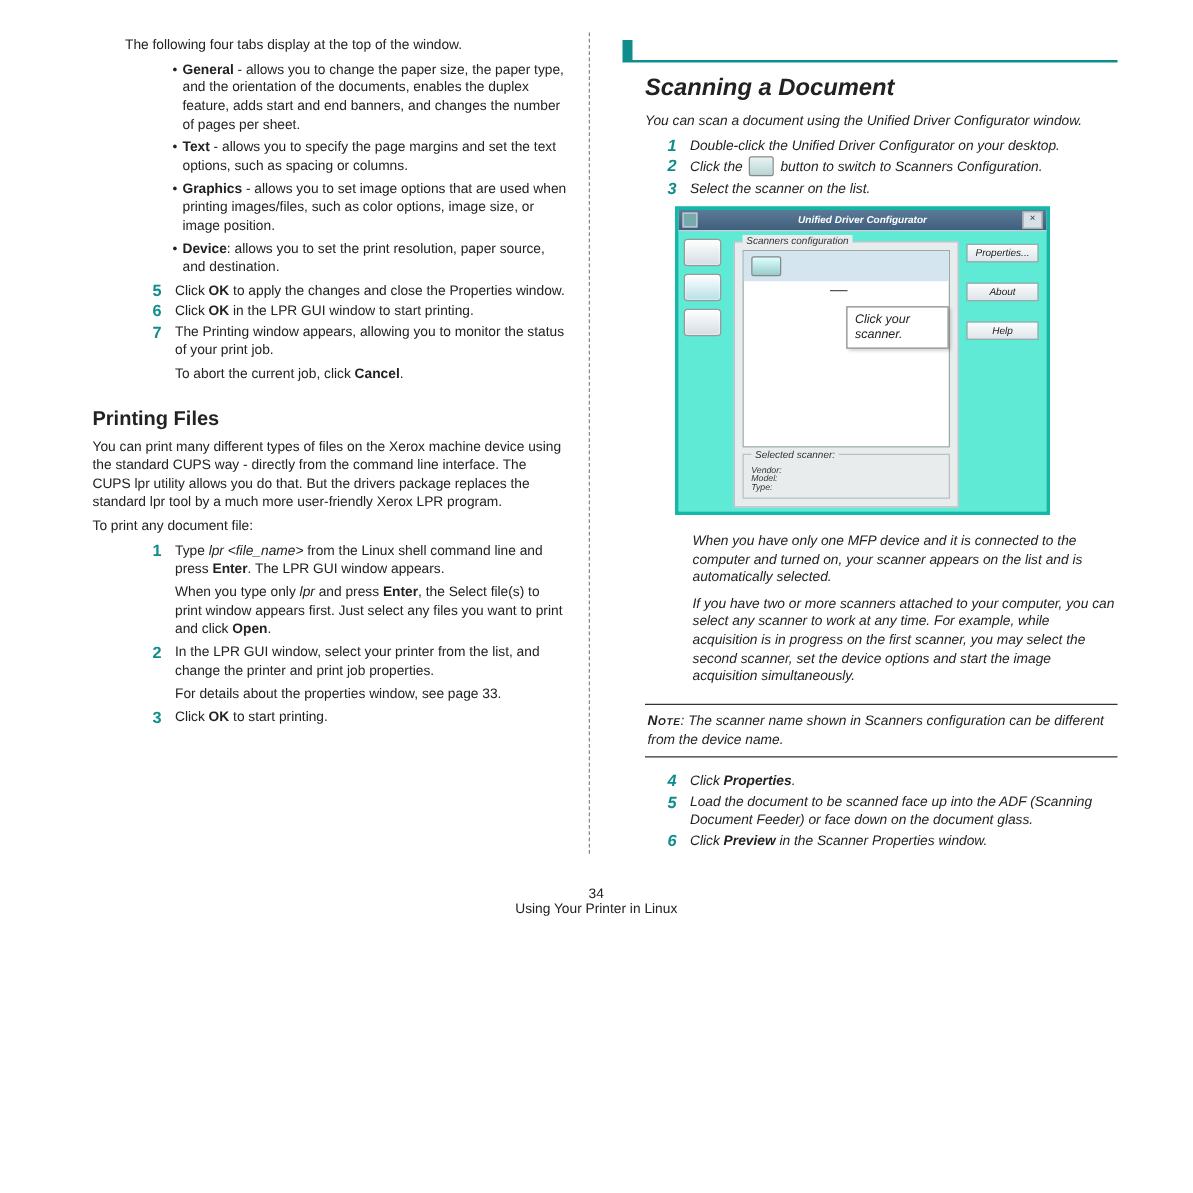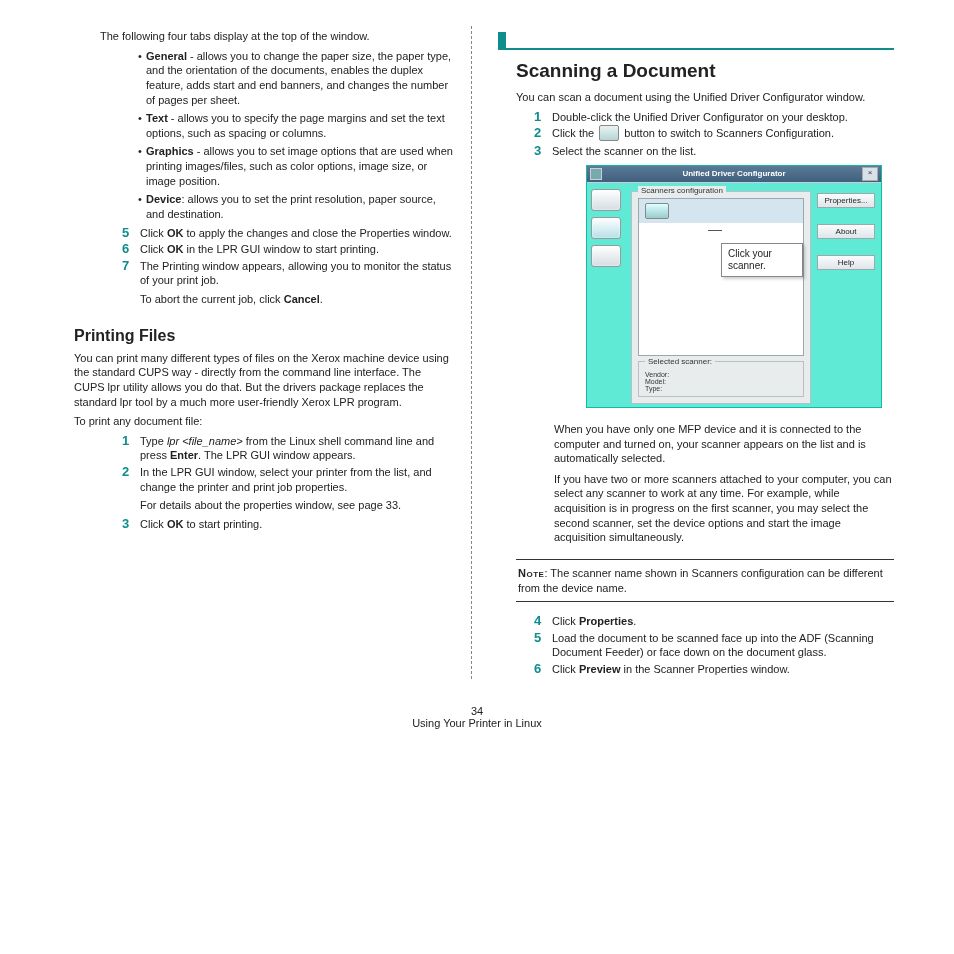--- a/index.html
+++ b/index.html
@@ -26,21 +26,21 @@
     border-left: 1px dashed #888;
     position: relative;
   }
   .right-accent-wrap { position: absolute; left: 26px; top: 6px; right: 0; }
   .accent-bar { height: 16px; border-bottom: 2px solid #0f8d8d; }
   .accent-tab {
     position: absolute; left:0; top:0; width: 8px; height: 16px;
     background: #0f8d8d;
   }
   .body-block { padding-left: 26px; }
-  .body-block-right { padding-left: 26px; margin-top: 34px; }
+  .body-block-right { padding-left: 26px; margin-top: 34px; font-style: italic; }
   p { margin: 3px 0 5px 0; line-height: 1.33; }
   .hang-list { padding: 0 0 0 64px; }
   .hang-bullet { display: flex; margin: 2px 0 4px 0; line-height:1.33; }
   .hang-bullet .b { flex: 0 0 8px; }
   .num-list { padding: 0 0 0 48px; }
   .num-item { display: flex; margin: 2px 0 2px 0; line-height: 1.33; }
   .num-item .n {
     flex: 0 0 18px;
     color: #0f8d8d;
     font-weight: bold;
@@ -53,26 +53,26 @@
     font-size: 19px; font-weight: bold; color: #222;
     margin: 0 0 8px 0;
   }
   h2 {
     font-size: 16px; font-weight: bold; color: #222;
     margin: 20px 0 6px 0;
   }
   b { font-weight: bold; }
   i { font-style: italic; }
   .screenshot {
-    margin: 6px 0 6px 70px;
+    margin: 6px 0 6px 24px;
     width: 294px;
     font-family: Tahoma, sans-serif;
     font-size: 9px;
     color: #222;
-    border: 1px solid #14b8a6;
+    border: 3px solid #14b8a6;
   }
   .sc-titlebar {
     background: linear-gradient(#5a7a98,#3f5f7d);
     color: #fff;
     display:flex; align-items:center;
     padding: 1px 3px;
     font-size:8px;
   }
   .sc-titlebar .sysicon {
     width:10px;height:10px;background:#7aa;margin-right:4px;
@@ -209,20 +209,23 @@
       <p>To print any document file:</p>
 
       <div class="num-list">
         <div class="num-item">
           <span class="n">1</span>
           <span>
             <span>Type </span><i>lpr &lt;file_name&gt;</i><span> from the Linux shell command line and press </span><b>Enter</b><span>. The LPR GUI window appears.</span>
           </span>
         </div>
       </div>
+      <p class="sub">
+        <span>When you type only </span><i>lpr</i><span> and press </span><b>Enter</b><span>, the Select file(s) to print window appears first. Just select any files you want to print and click </span><b>Open</b><span>.</span>
+      </p>
 
       <div class="num-list">
         <div class="num-item">
           <span class="n">2</span>
           <span>In the LPR GUI window, select your printer from the list, and change the printer and print job properties.</span>
         </div>
       </div>
       <p class="sub">For details about the properties window, see page 33.</p>
 
       <div class="num-list">

